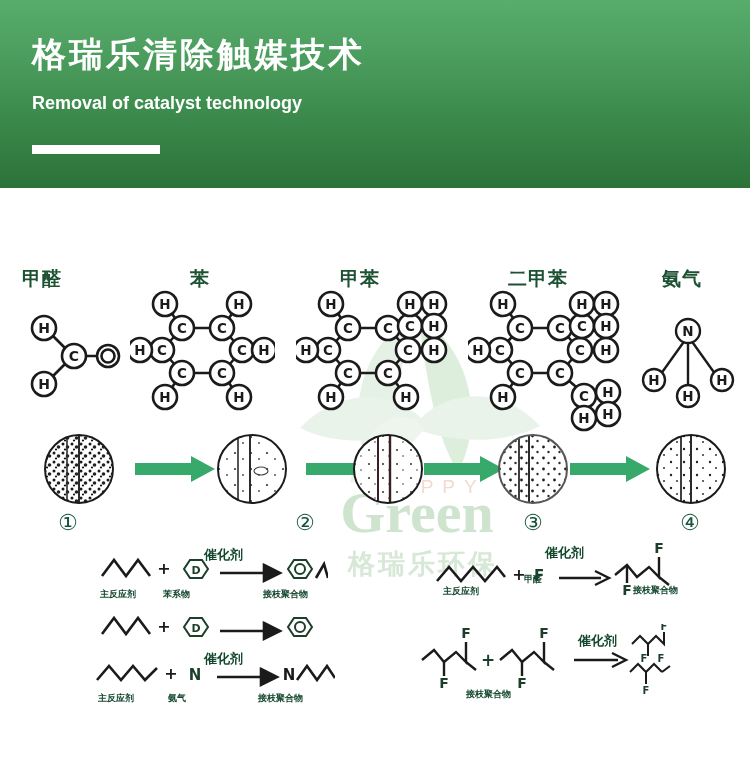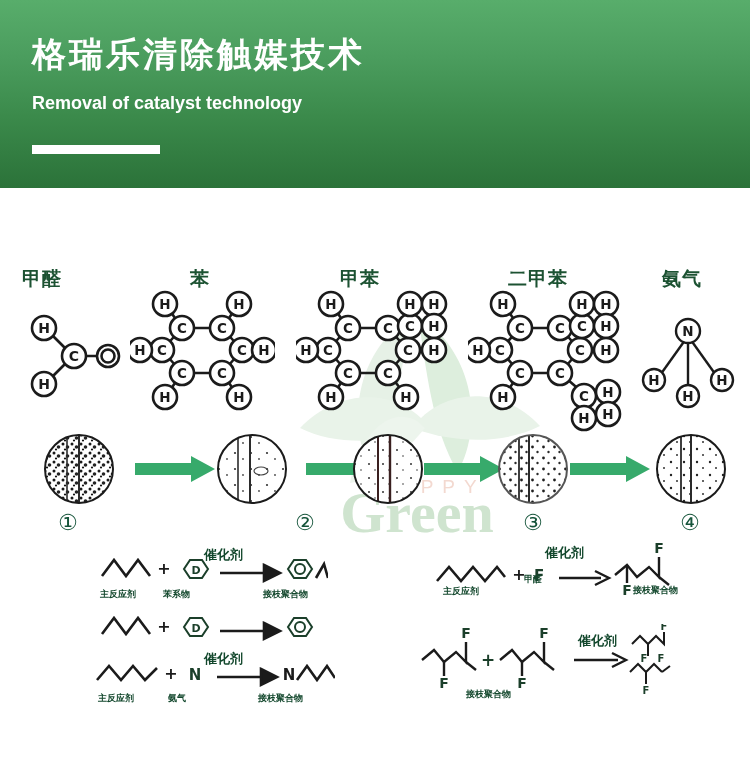--- a/index.html
+++ b/index.html
@@ -103,20 +103,21 @@
     <div id="watermark">
       <svg id="wm-leaf" width="260" height="220" viewBox="0 0 260 220">
         <path d="M120 10 C70 40 55 110 80 160 C105 120 112 60 120 10 Z" fill="#e6f1e6"></path>
         <path d="M128 8 C180 40 196 112 168 164 C142 122 136 58 128 8 Z" fill="#ddeedd"></path>
         <path d="M10 120 C50 78 110 80 140 120 C96 136 46 138 10 120 Z" fill="#e9f3e9"></path>
         <path d="M250 118 C212 76 152 80 122 120 C166 136 214 136 250 118 Z" fill="#e9f3e9"></path>
         <path d="M60 175 C70 118 110 92 135 120 C110 150 86 170 60 175 Z" fill="#edf5ed"></path>
       </svg>
       <div id="wm-happy">HAPPY</div>
       <div id="wm-green">Green</div>
+      <div id="wm-cn">格瑞乐环保</div>
     </div>
 
     <div class="mol-name" style="left:22px; top:78px;">甲醛</div>
     <div class="mol-name" style="left:190px; top:78px;">苯</div>
     <div class="mol-name" style="left:340px; top:78px;">甲苯</div>
     <div class="mol-name" style="left:508px; top:78px;">二甲苯</div>
     <div class="mol-name" style="left:662px; top:78px;">氨气</div>
 
     <svg class="mol-svg" style="left:18px; top:118px;" width="110" height="100" viewBox="0 0 110 100">
       <g stroke="#1b1b1b" stroke-width="2.6" fill="none">

